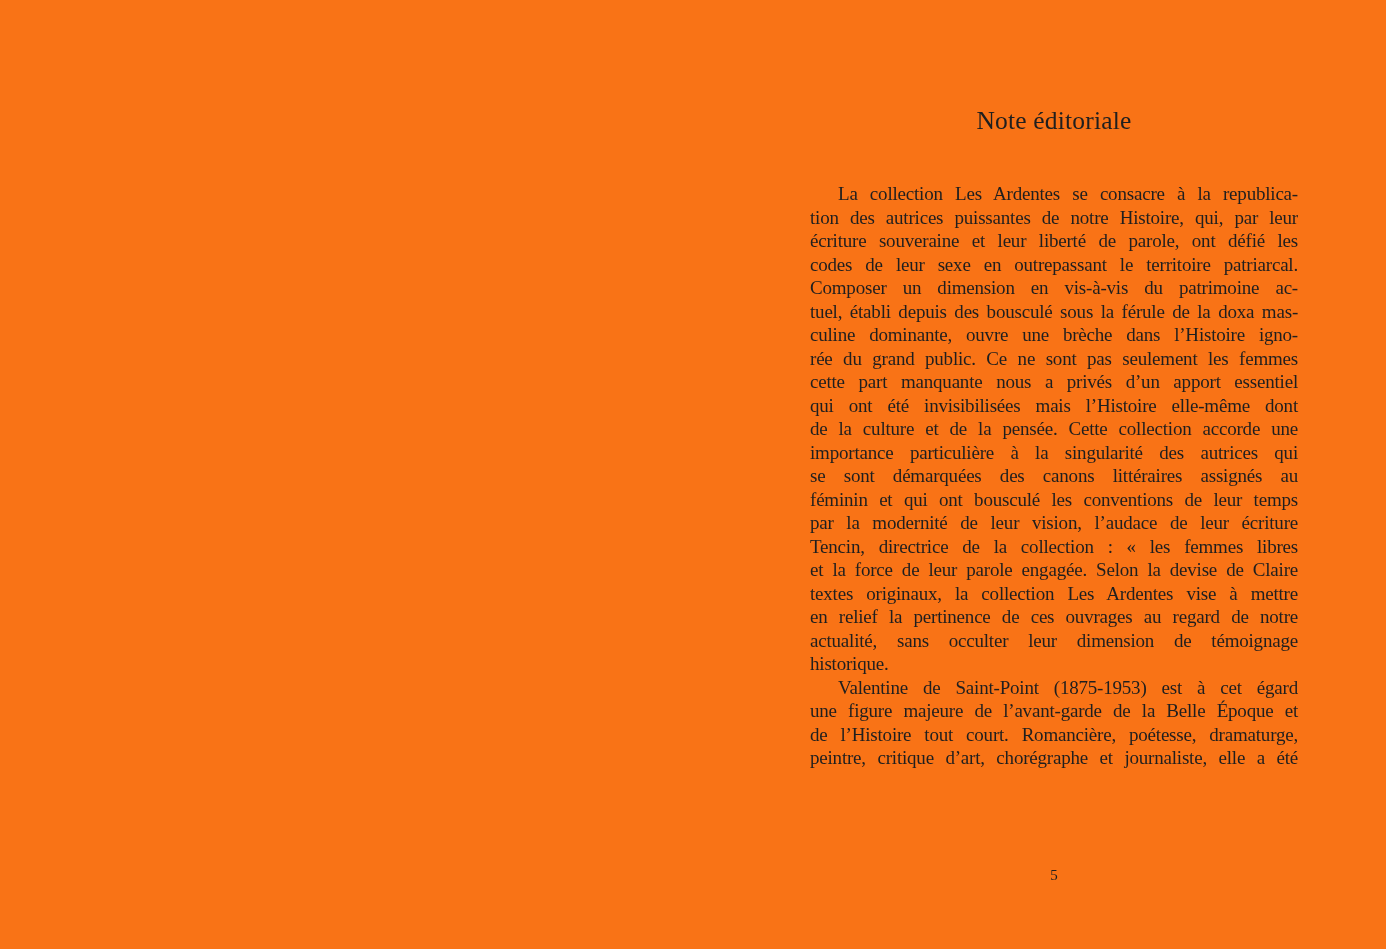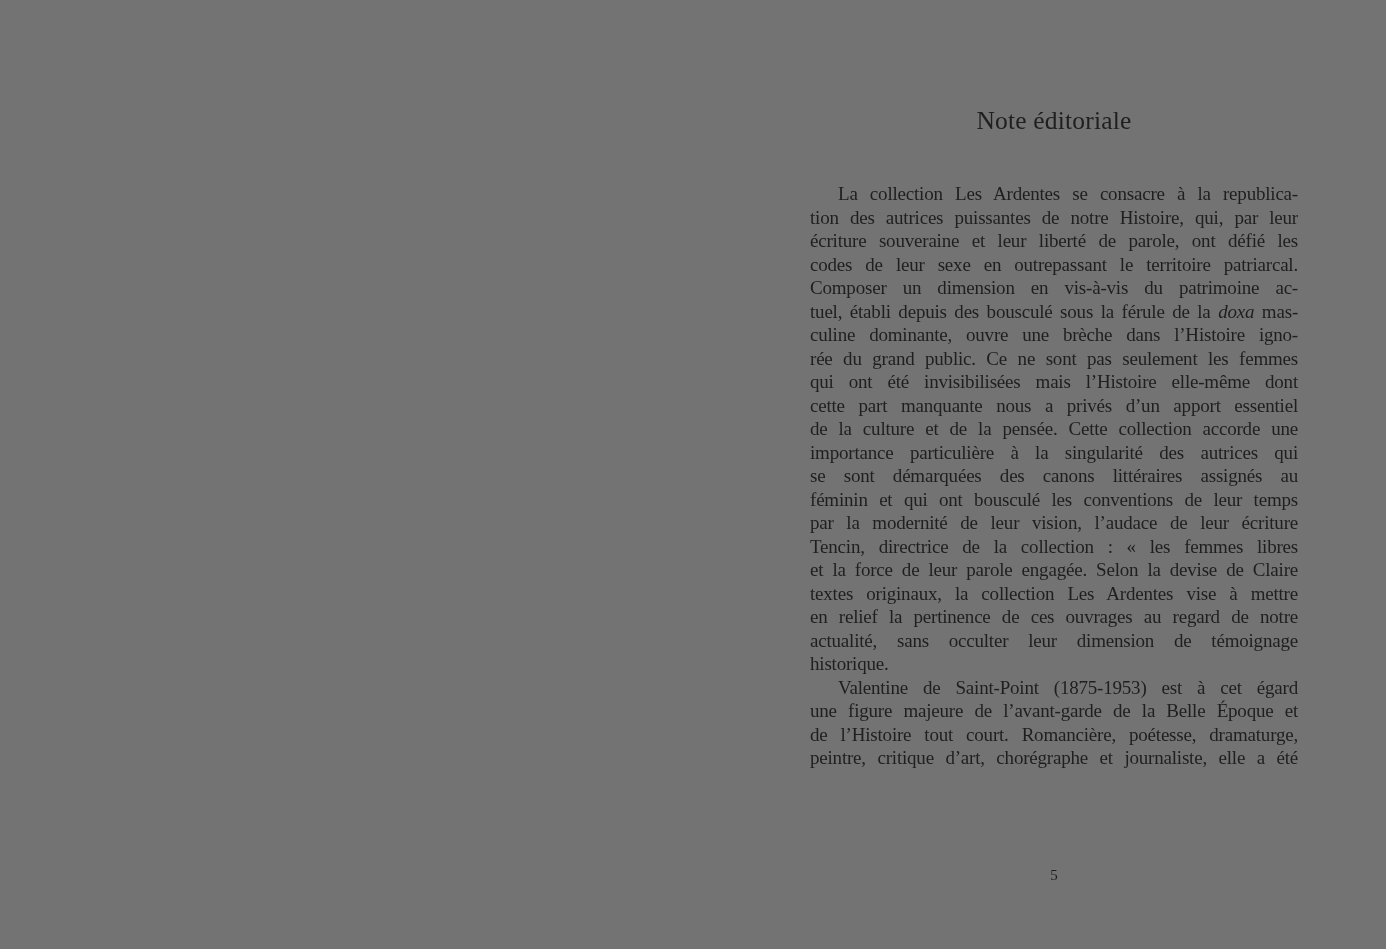--- a/index.html
+++ b/index.html
@@ -14,21 +14,21 @@
     overflow: hidden;
     font-family: "Liberation Serif", "DejaVu Serif", serif;
     color: #1f1f1f;
   }
   .book-page {
     position: absolute;
     left: 0;
     top: 0;
     width: 1386px;
     height: 949px;
-    background: #737373;
+    background: #f97316;
   }
   .text-column {
     position: absolute;
     left: 810px;
     top: 0;
     width: 488px;
   }
   .page-title {
     position: absolute;
     left: 0;
@@ -55,21 +55,20 @@
     text-align-last: justify;
     white-space: normal;
   }
   .line.last {
     text-align-last: left;
   }
   .line.ind {
     text-indent: 28px;
   }
   .it {
-    font-style: italic;
   }
   .page-number {
     position: absolute;
     left: 0;
     top: 866px;
     width: 488px;
     text-align: center;
     font-size: 15px;
     line-height: 18px;
     letter-spacing: 0;
@@ -83,22 +82,22 @@
     <h1 class="page-title">Note éditoriale</h1>
     <div class="page-body">
         <div class="line ind"><span>La collection Les Ardentes se consacre à la republica-</span></div>
         <div class="line"><span>tion des autrices puissantes de notre Histoire, qui, par leur</span></div>
         <div class="line"><span>écriture souveraine et leur liberté de parole, ont défié les</span></div>
         <div class="line"><span>codes de leur sexe en outrepassant le territoire patriarcal.</span></div>
         <div class="line"><span>Composer un dimension en vis-à-vis du patrimoine ac-</span></div>
         <div class="line"><span>tuel, établi depuis des bousculé sous la férule de la </span><span class="it">doxa</span><span> mas-</span></div>
         <div class="line"><span>culine dominante, ouvre une brèche dans l’Histoire igno-</span></div>
         <div class="line"><span>rée du grand public. Ce ne sont pas seulement les femmes</span></div>
+        <div class="line"><span>cette part manquante nous a privés d’un apport essentiel</span></div>
         <div class="line"><span>qui ont été invisibilisées mais l’Histoire elle-même dont</span></div>
-        <div class="line"><span>cette part manquante nous a privés d’un apport essentiel</span></div>
         <div class="line"><span>de la culture et de la pensée. Cette collection accorde une</span></div>
         <div class="line"><span>importance particulière à la singularité des autrices qui</span></div>
         <div class="line"><span>se sont démarquées des canons littéraires assignés au</span></div>
         <div class="line"><span>féminin et qui ont bousculé les conventions de leur temps</span></div>
         <div class="line"><span>par la modernité de leur vision, l’audace de leur écriture</span></div>
         <div class="line"><span>Tencin, directrice de la collection&nbsp;: «&nbsp;les femmes libres</span></div>
         <div class="line"><span>et la force de leur parole engagée. Selon la devise de Claire</span></div>
         <div class="line"><span>textes originaux, la collection Les Ardentes vise à mettre</span></div>
         <div class="line"><span>en relief la pertinence de ces ouvrages au regard de notre</span></div>
         <div class="line"><span>actualité, sans occulter leur dimension de témoignage</span></div>

